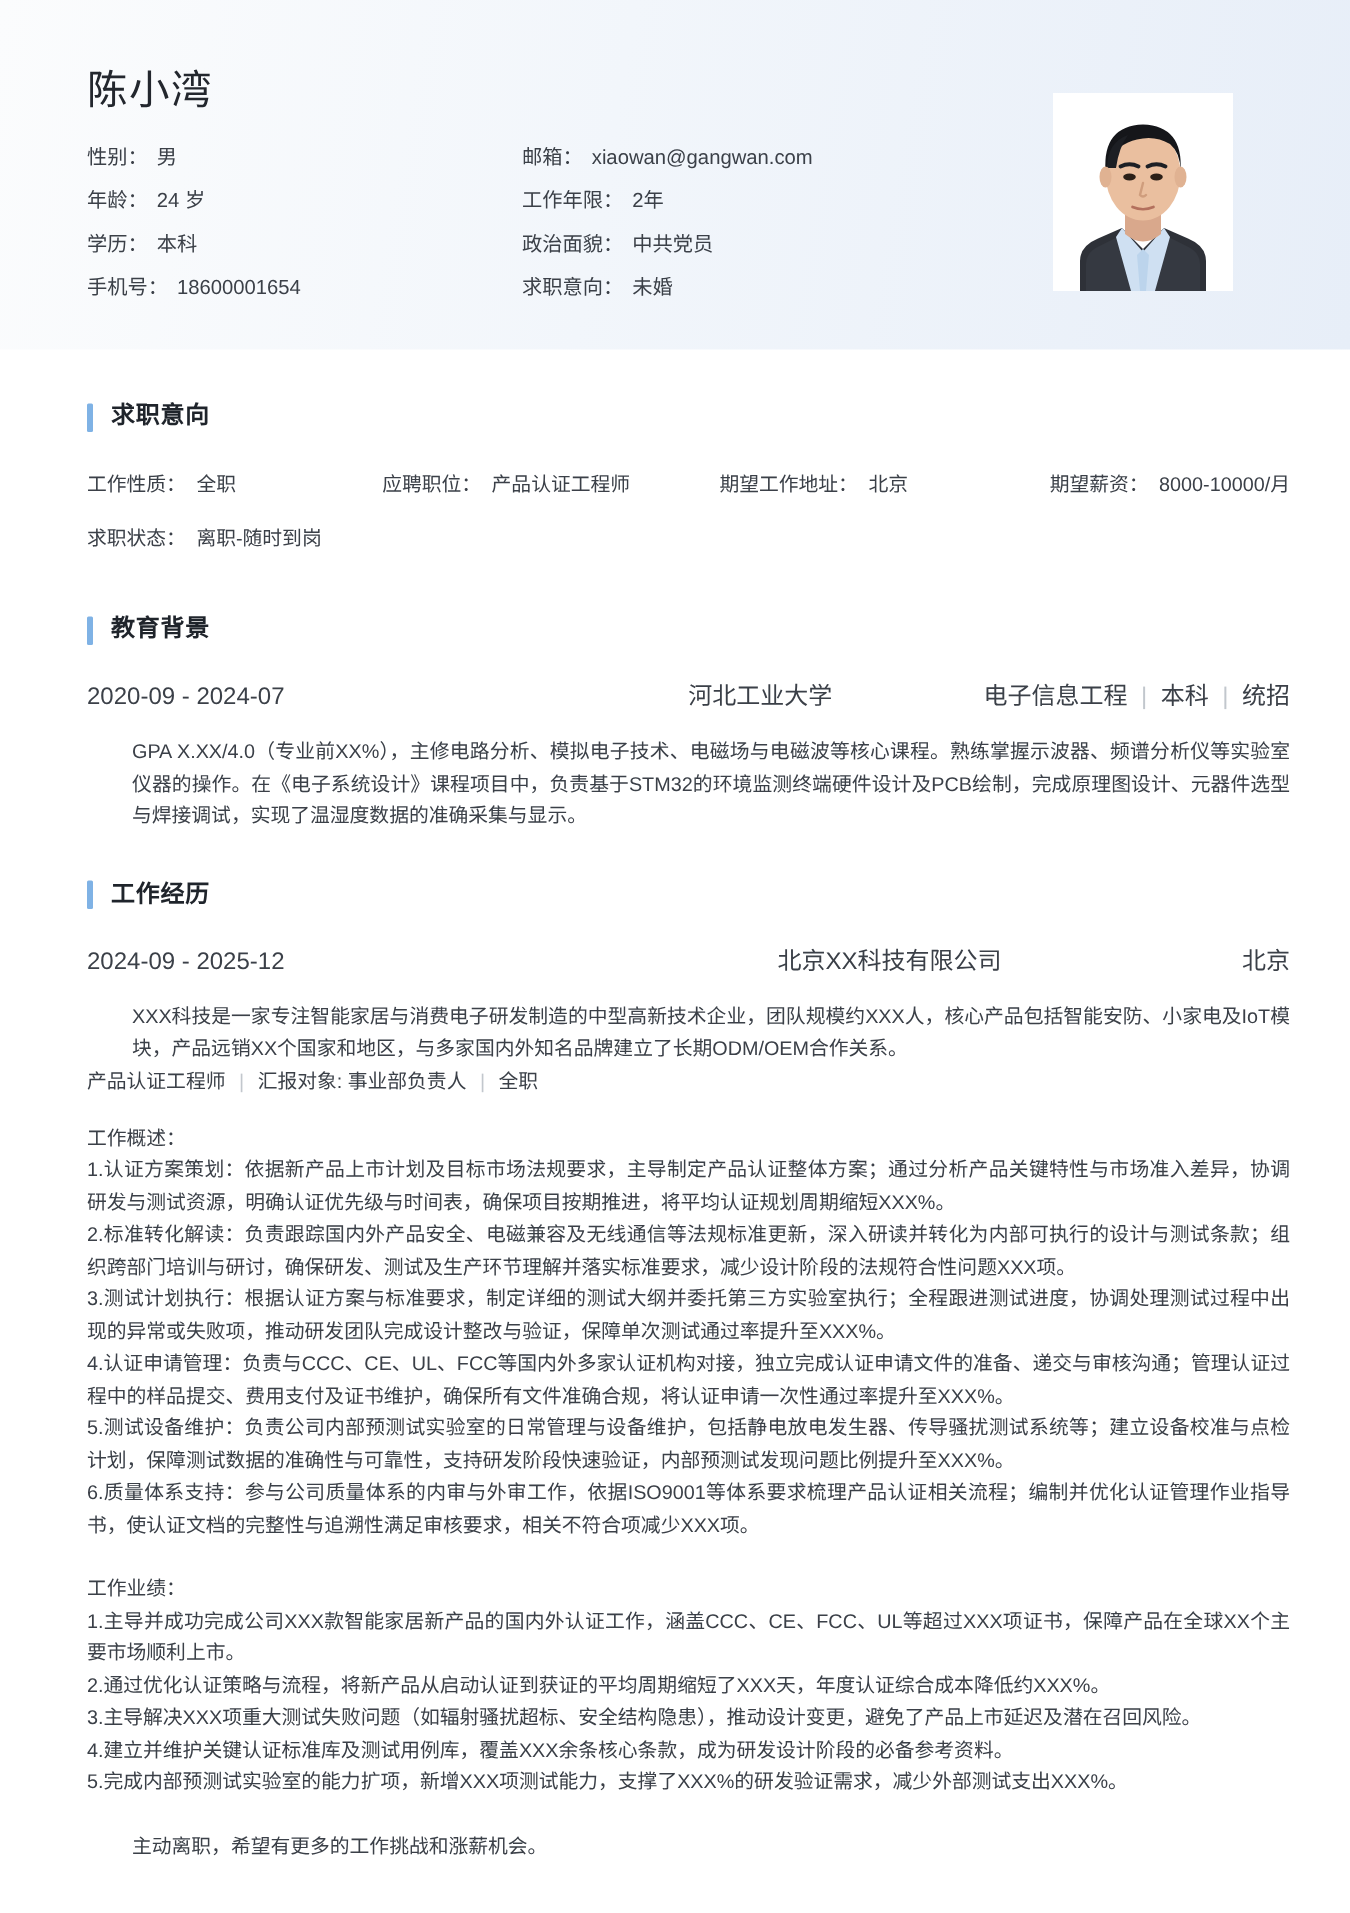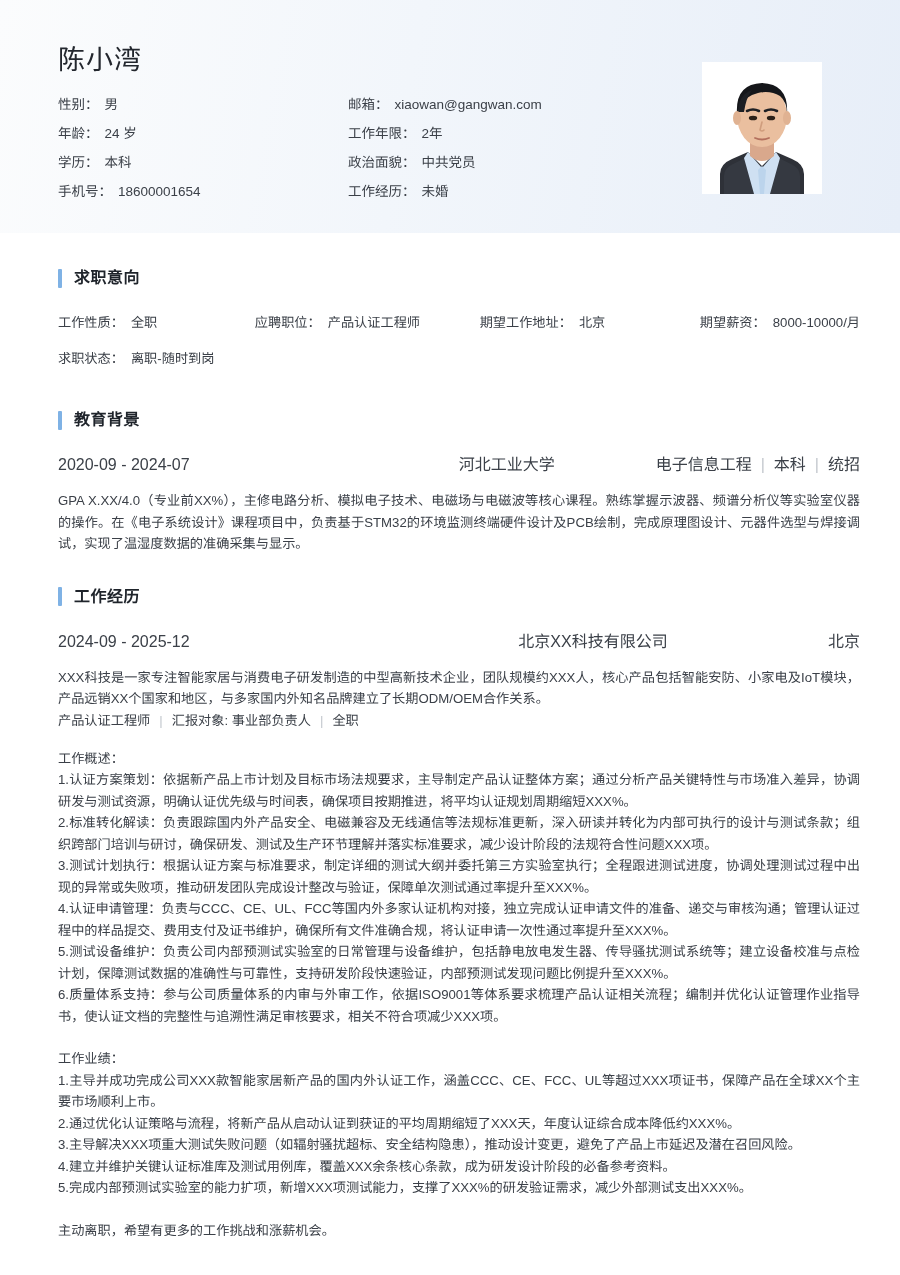--- a/index.html
+++ b/index.html
@@ -125,20 +125,21 @@
   .eh-mid  { flex: 1 1 auto; text-align: center; }
   .eh-right{ flex: 0 0 auto; text-align: right; white-space: nowrap; }
 
   .meta-sep { color: #c2c7cd; margin: 0 9px; }
 
   .para {
     font-size: 13.2px;
     color: #3b4048;
     line-height: 21.5px;
     text-align: justify;
+    margin-left: 30px;
   }
   .para-block p { margin: 0; }
   .blank-line { height: 21px; }
 </style>
 </head>
 <body>
 
 <div class="header">
   <div class="header-inner">
     <div class="header-left">
@@ -163,21 +164,21 @@
           <span class="info-label">学历：</span><span class="info-value">本科</span>
         </div>
         <div class="info-item">
           <span class="info-label">政治面貌：</span><span class="info-value">中共党员</span>
         </div>
 
         <div class="info-item">
           <span class="info-label">手机号：</span><span class="info-value">18600001654</span>
         </div>
         <div class="info-item">
-          <span class="info-label">工作经历：</span><span class="info-value">未婚</span>
+          <span class="info-label">求职意向：</span><span class="info-value">未婚</span>
         </div>
 
       </div>
     </div>
 
     <div class="photo-wrap">
       <svg class="photo-svg" viewBox="0 0 120 132">
         <rect x="0" y="0" width="120" height="132" fill="#ffffff"></rect>
 
         <path d="M18 132 L18 112 Q18 102 30 97 L46 90 L60 104 L74 90 L90 97 Q102 102 102 112 L102 132 Z" fill="#2e3138"></path>

